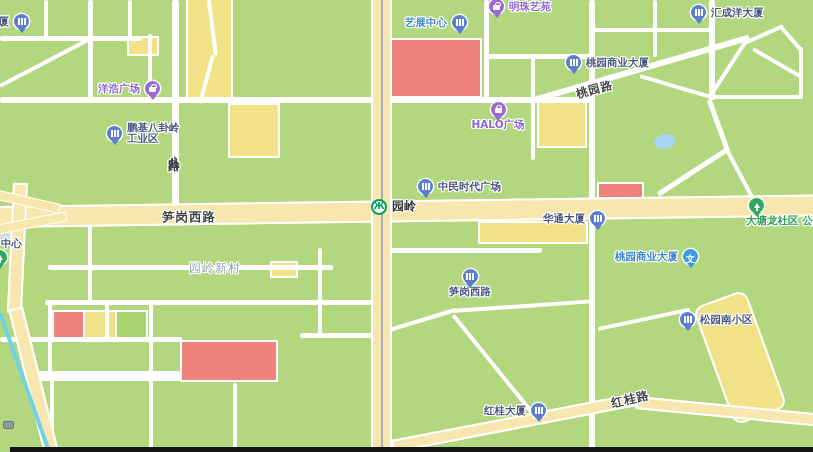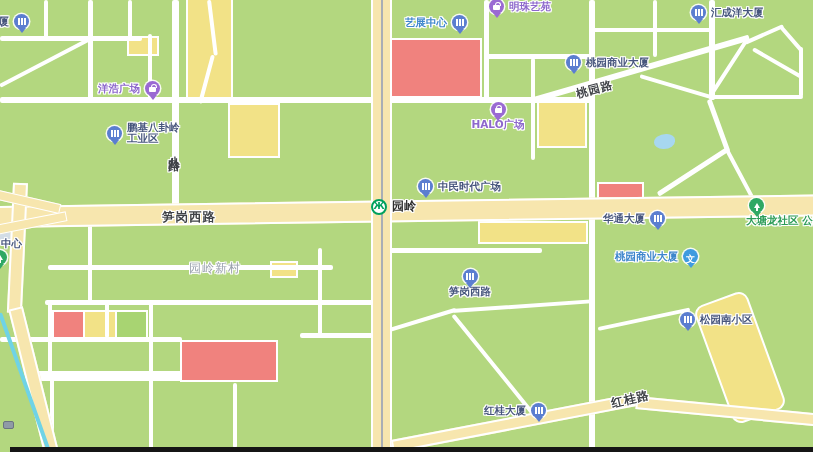--- a/index.html
+++ b/index.html
@@ -221,21 +221,21 @@
     <span class="t halo">桃园商业大厦</span>
   </div>
 
   <div class="poi" style="left:418px;top:167px;margin-top:12px;">
     <span class="pin pin-blue">
         <span class="g-bld"></span>
       </span>
     <span class="t halo">中民时代广场</span>
   </div>
 
-  <div class="poi" style="left:603px;top:211px;font-family:Liberation Serif, serif;">
+  <div class="poi" style="left:543px;top:211px;font-family:Liberation Serif, serif;">
     <span class="t halo">华通大厦</span>
     <span class="pin pin-blue">
         <span class="g-bld"></span>
       </span>
   </div>
 
   <div class="poi colstart" style="left:746px;top:198px;">
     <span class="pin pin-green" style="margin-left:3px;">
         <span class="g-tree"></span>
       </span>

